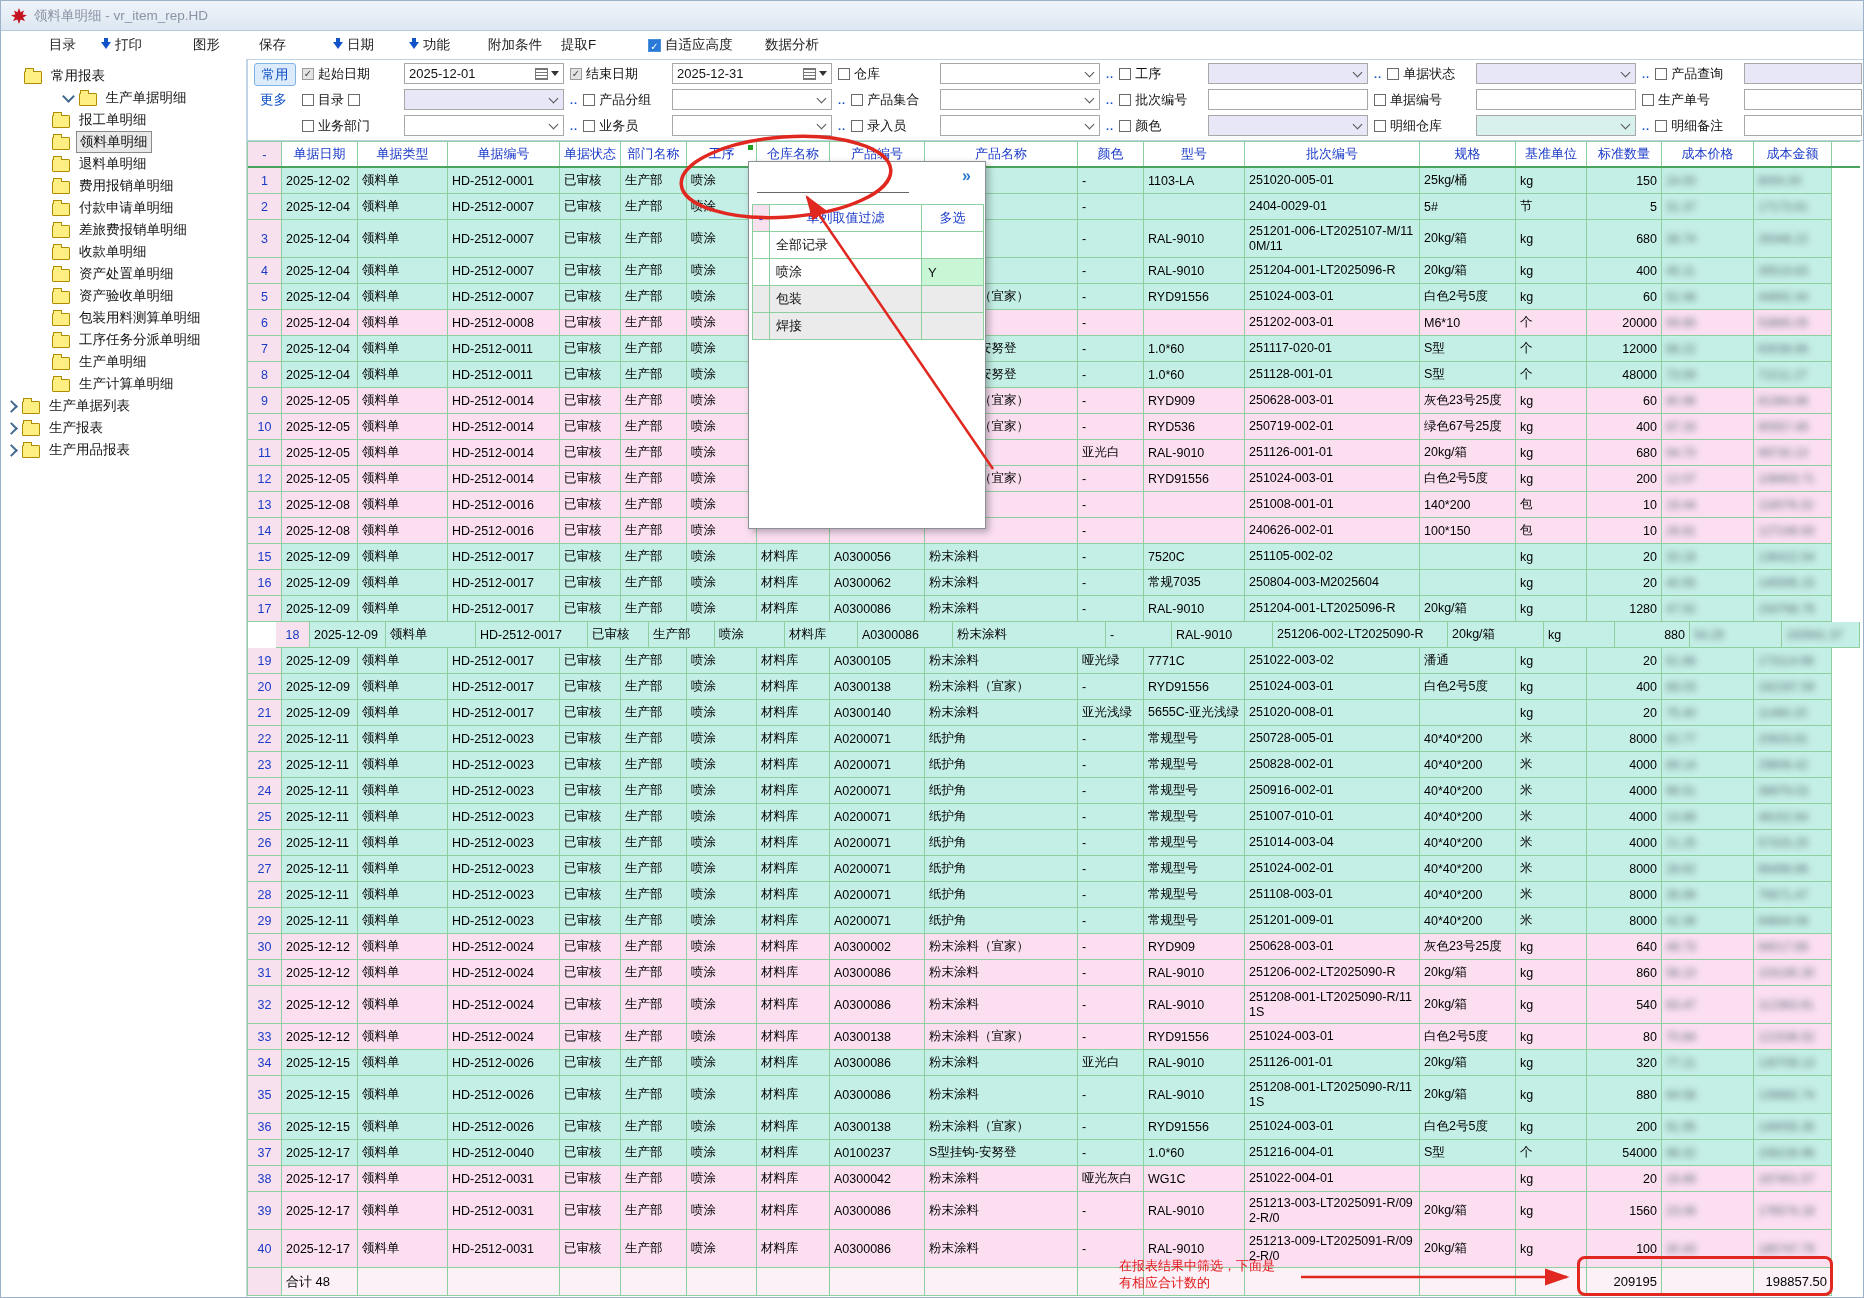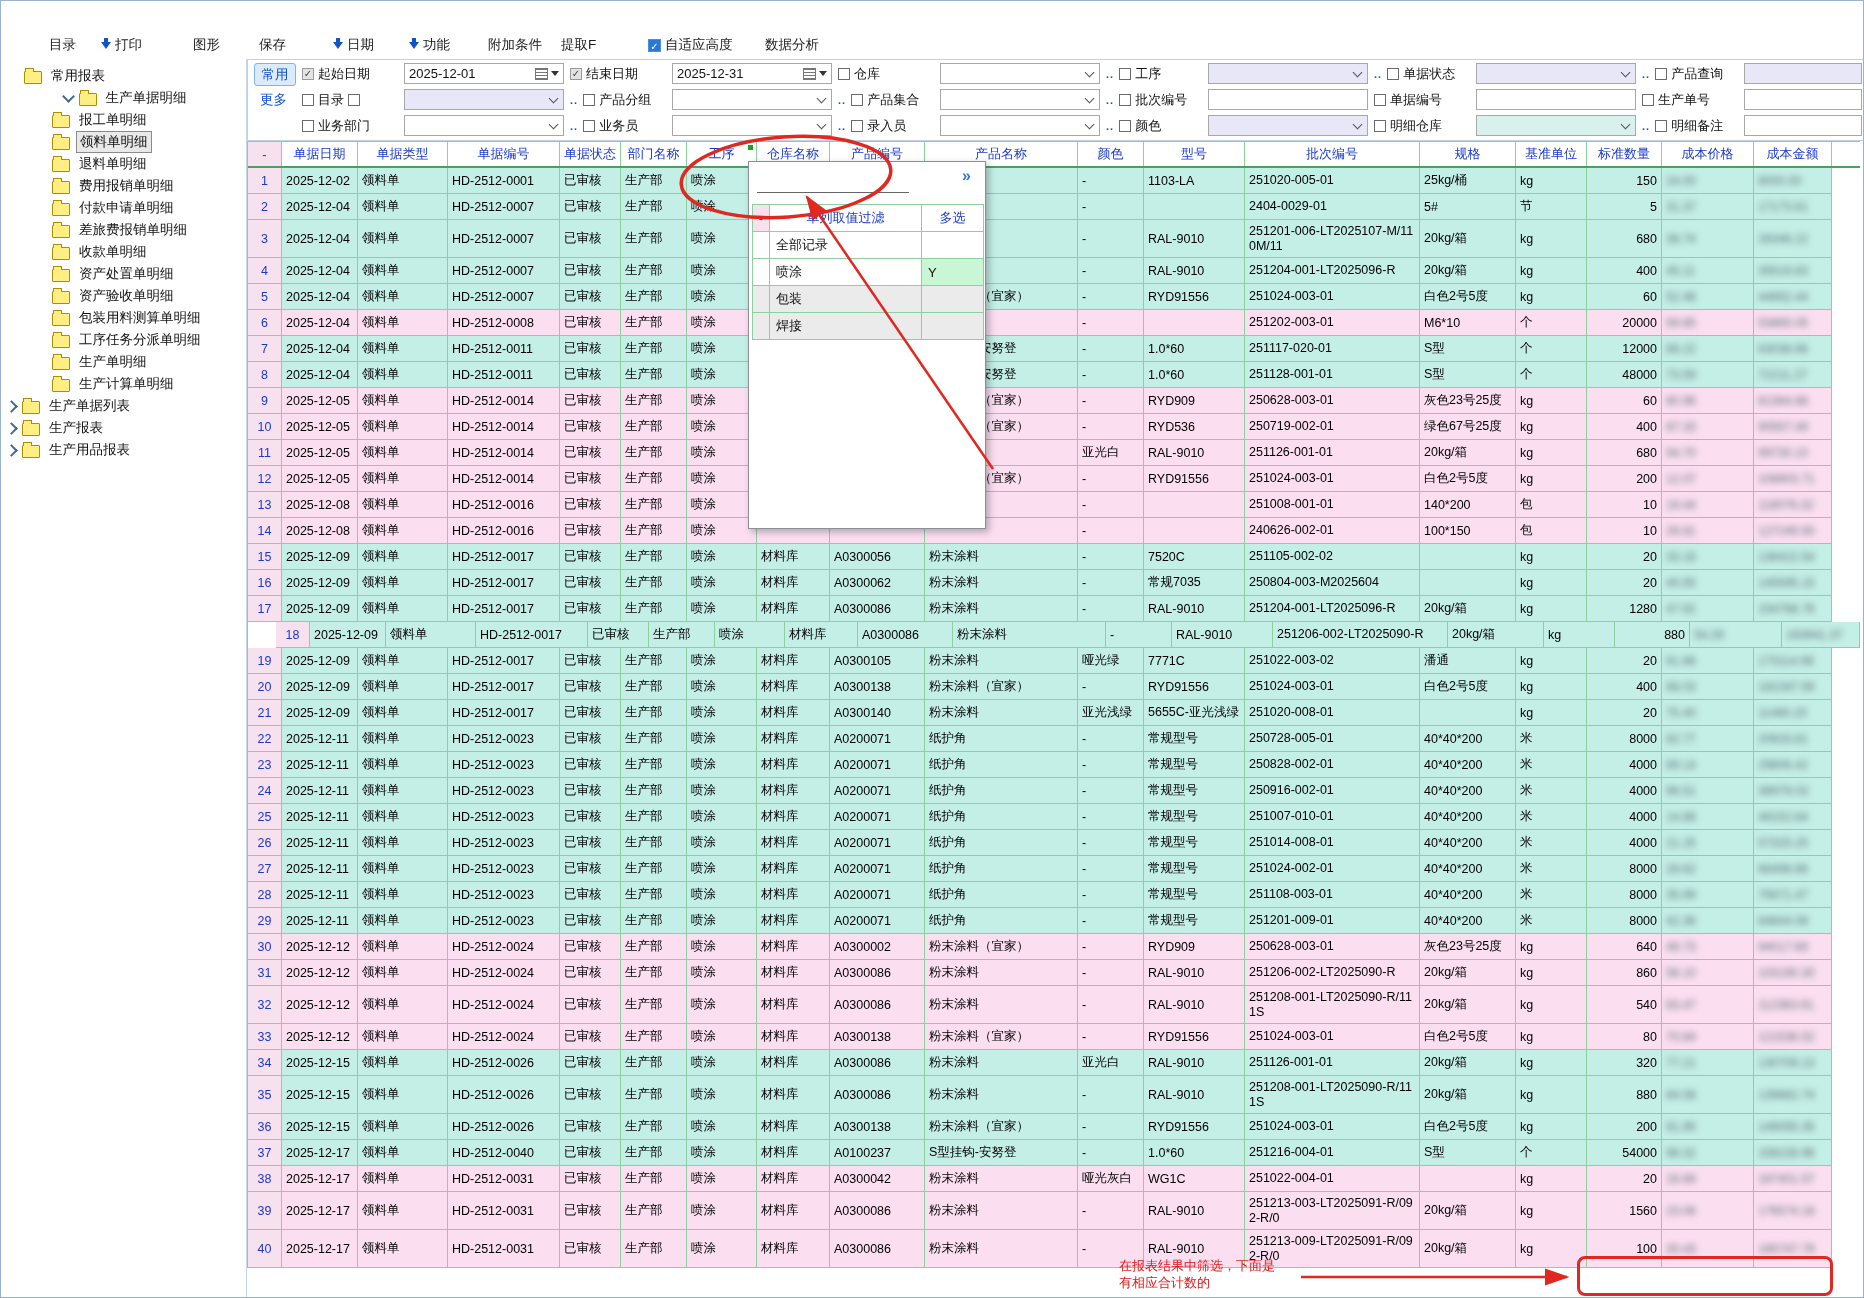--- a/index.html
+++ b/index.html
@@ -79,20 +79,26 @@
   .ann{position:absolute;left:0;top:0;z-index:60;pointer-events:none;}
   .redbox{position:absolute;left:1576px;top:1255px;width:256px;height:40px;border:3px solid #e02820;border-radius:8px;
     z-index:60;pointer-events:none;box-sizing:border-box;}
   .rednote{position:absolute;left:1118px;top:1256px;width:200px;color:#e01818;font-size:13px;line-height:17px;z-index:60;pointer-events:none;}
 </style>
 </head>
 <body>
 
 <div class="window">
 
+  <div class="titlebar">
+    <svg width="16" height="16" viewBox="0 0 16 16">
+      <path d="M8 0 L9.6 4.2 L13 2.4 L11.6 6.4 L16 7.2 L12 9.6 L14 13 L9.6 11.6 L8 16 L6.4 11.6 L2 13 L4 9.6 L0 7.2 L4.4 6.4 L3 2.4 L6.4 4.2 Z" fill="#c41220"></path>
+    </svg>
+    <span class="ttext">领料单明细 - vr_item_rep.HD</span>
+  </div>
 
   <div class="toolbar" id="toolbar">
       <div class="titem" style="left: 48px;">
         <div>目录</div>
       </div>
       <div class="titem" style="left: 100px;">
         <div class="darr"></div>
         <div>打印</div>
       </div>
       <div class="titem" style="left: 192px;">
@@ -1007,21 +1013,21 @@
         <div class="tc" style="width: 90px;">领料单</div>
         <div class="tc" style="width: 112px;">HD-2512-0023</div>
         <div class="tc" style="width: 61px;">已审核</div>
         <div class="tc" style="width: 66px;">生产部</div>
         <div class="tc" style="width: 70px;">喷涂</div>
         <div class="tc" style="width: 73px;">材料库</div>
         <div class="tc" style="width: 95px;">A0200071</div>
         <div class="tc" style="width: 153px;">纸护角</div>
         <div class="tc" style="width: 66px;">-</div>
         <div class="tc" style="width: 101px;">常规型号</div>
-        <div class="tc batch" style="width: 175px;">251014-008-01</div>
+        <div class="tc batch" style="width: 175px;">251014-003-04</div>
         <div class="tc" style="width: 96px;">40*40*200</div>
         <div class="tc" style="width: 71px;">米</div>
         <div class="tc qty" style="width: 75px;">4000</div>
         <div class="tc" style="width: 92px;">
           <div class="blur">21.25</div>
         </div>
         <div class="tc" style="width: 78px;">
           <div class="blur">57325.25</div>
         </div>
       </div>
@@ -1353,20 +1359,40 @@
         <div class="tc batch" style="width: 175px;">251213-009-LT2025091-R/092-R/0</div>
         <div class="tc" style="width: 96px;">20kg/箱</div>
         <div class="tc" style="width: 71px;">kg</div>
         <div class="tc qty" style="width: 75px;">100</div>
         <div class="tc" style="width: 92px;">
           <div class="blur">30.43</div>
         </div>
         <div class="tc" style="width: 78px;">
           <div class="blur">185747.79</div>
         </div>
+      </div>
+      <div class="trow foot" style="height: 28px;">
+        <div class="tc idx" style="width: 34px;"></div>
+        <div class="tc" style="width: 76px;">合计 48</div>
+        <div class="tc" style="width: 90px;"></div>
+        <div class="tc" style="width: 112px;"></div>
+        <div class="tc" style="width: 61px;"></div>
+        <div class="tc" style="width: 66px;"></div>
+        <div class="tc" style="width: 70px;"></div>
+        <div class="tc" style="width: 73px;"></div>
+        <div class="tc" style="width: 95px;"></div>
+        <div class="tc" style="width: 153px;"></div>
+        <div class="tc" style="width: 66px;"></div>
+        <div class="tc" style="width: 101px;"></div>
+        <div class="tc" style="width: 175px;"></div>
+        <div class="tc" style="width: 96px;"></div>
+        <div class="tc" style="width: 71px;"></div>
+        <div class="tc qty" style="width: 75px;">209195</div>
+        <div class="tc" style="width: 92px;"></div>
+        <div class="tc qty" style="width: 78px;">198857.50</div>
       </div>
     </div>
 
   <div class="popup">
     <div class="uline"></div>
     <div class="pexpand">»</div>
     <div class="ptable" id="ptable">
         <div class="prow">
           <div class="pc pink" style="width: 17px;">-</div>
           <div class="pc head" style="width: 152px;">单列取值过滤</div>

